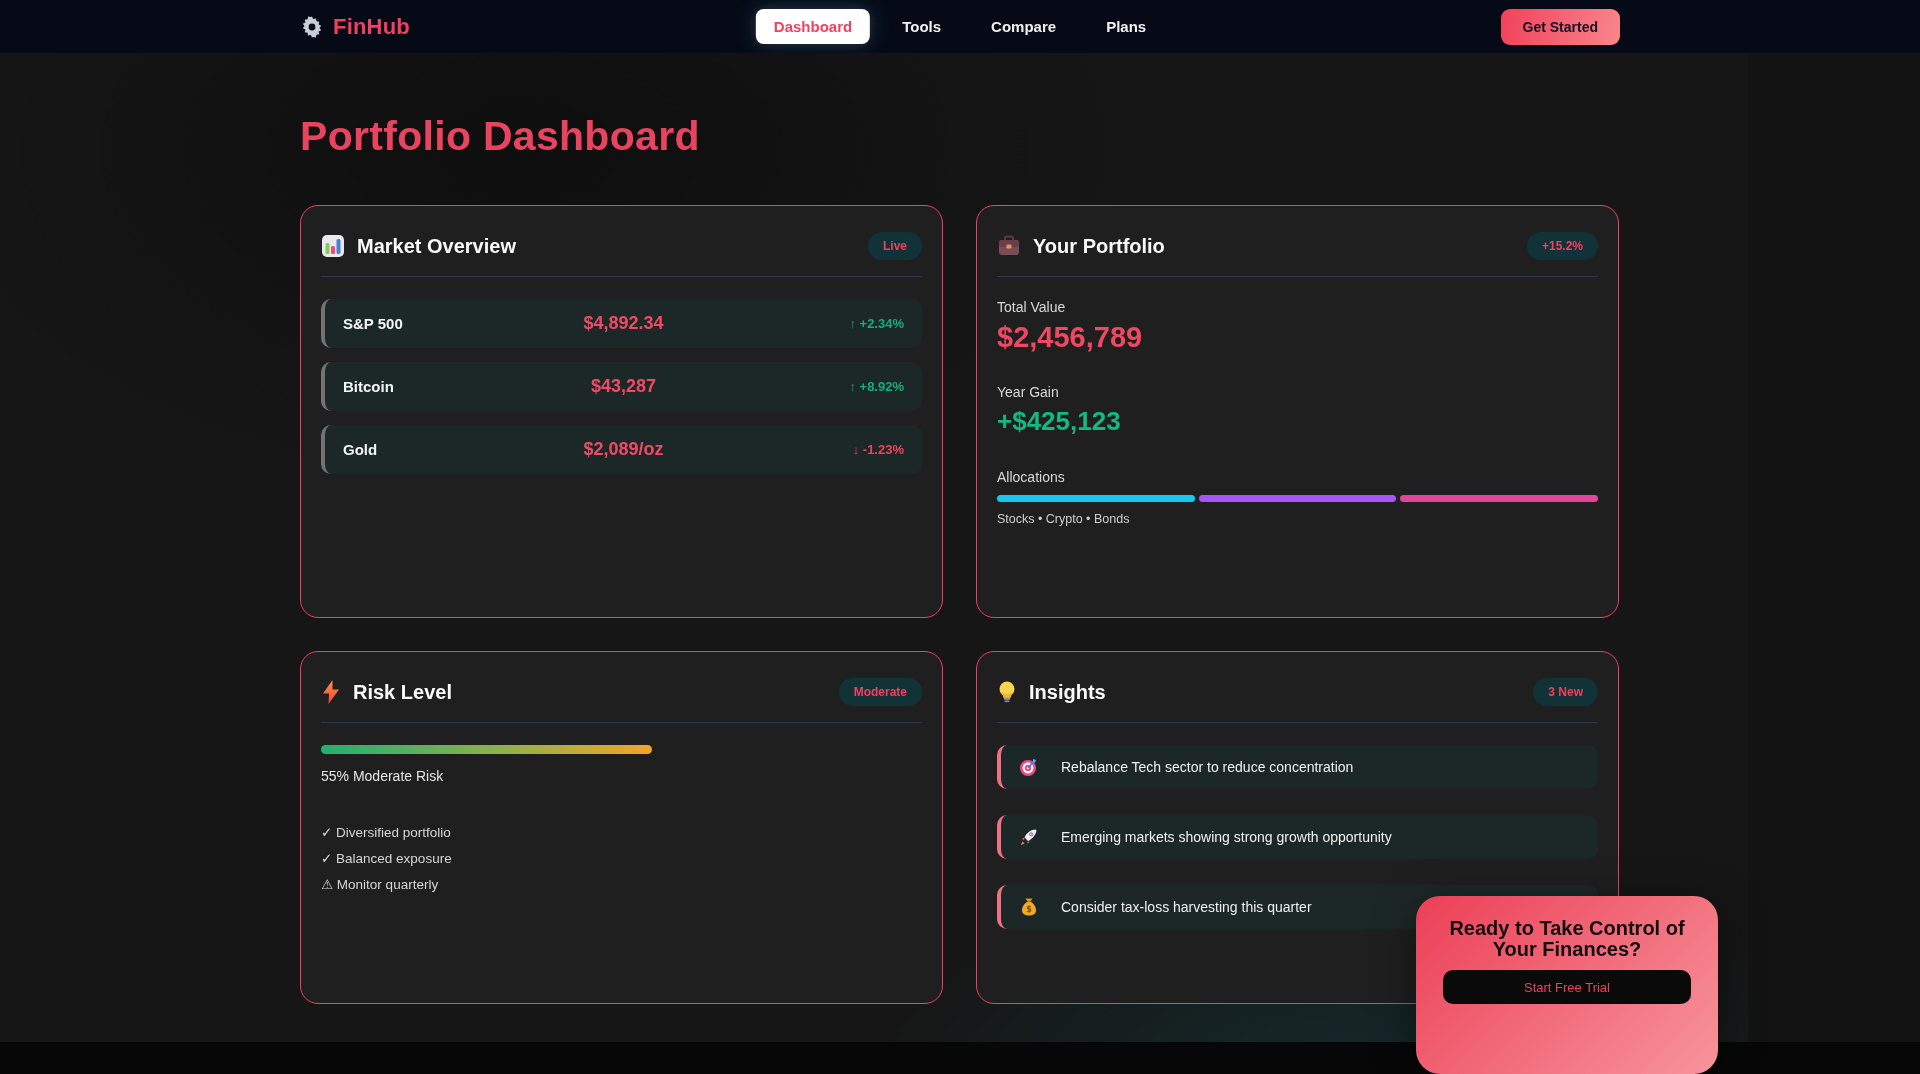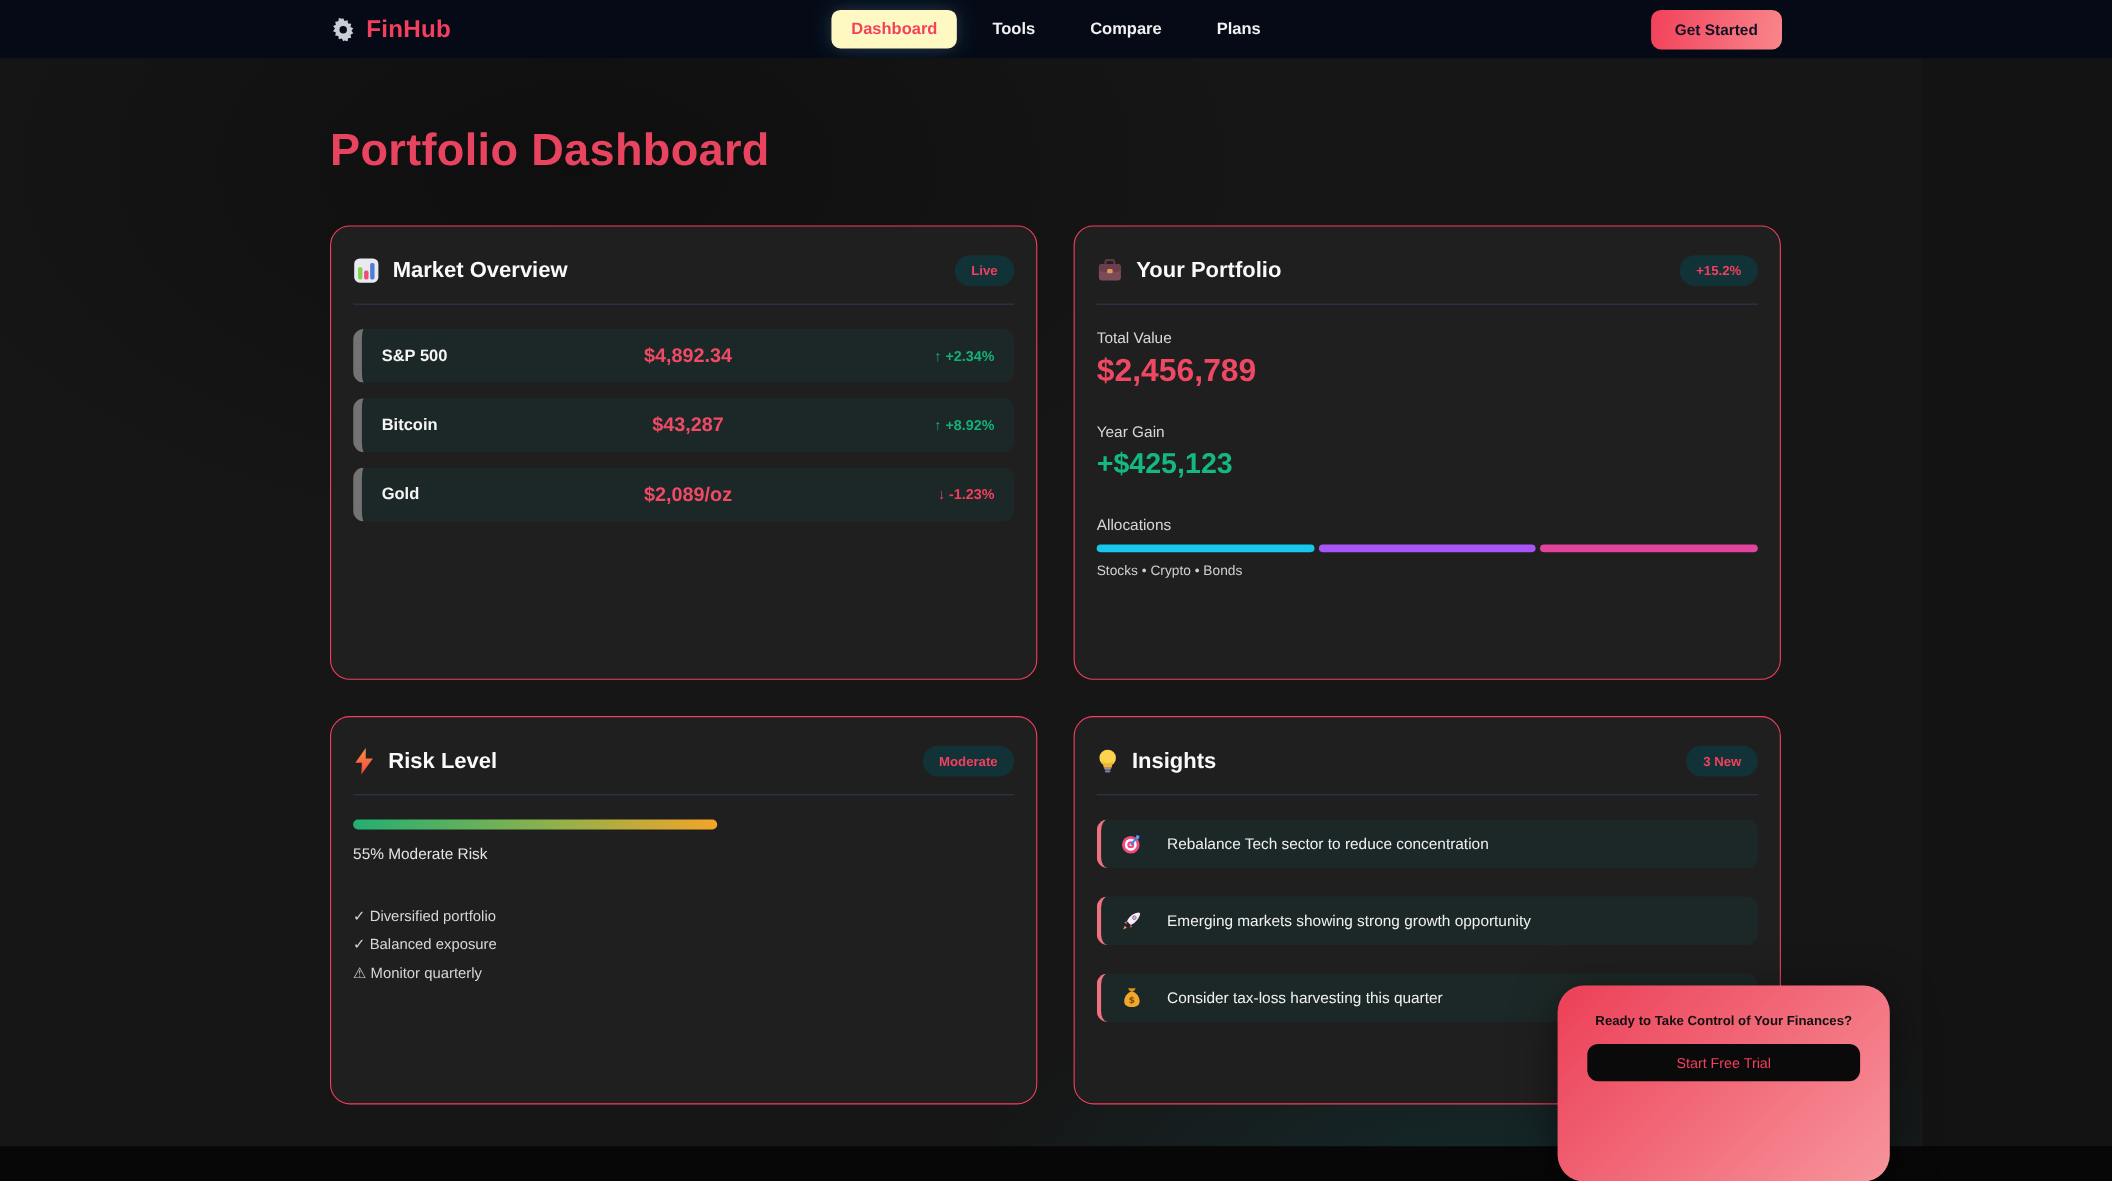--- a/index.html
+++ b/index.html
@@ -24,21 +24,21 @@
   .nav-links {
     position: absolute; left: 50%; transform: translateX(-50%);
     display: flex; align-items: center; gap: 14px;
   }
   .nav-link {
     color: #f1f1f1; font-size: 15px; font-weight: 700;
     padding: 9px 18px; border-radius: 8px; text-decoration: none; cursor: pointer;
   }
   .nav-link.active {
     color: #f43f5e;
-    background: #fef9c3;
+    background: #ffffff;
     box-shadow: 0 0 22px rgba(45, 190, 205, 0.25), 0 0 10px rgba(244, 63, 94, 0.15);
   }
   .btn-get-started {
     margin-left: auto;
     background: linear-gradient(100deg, #f2415a 0%, #f9868b 100%);
     color: #131327; font-size: 14px; font-weight: 700;
     border: none; border-radius: 9px;
     padding: 10px 22px; cursor: pointer;
   }
 
@@ -82,21 +82,21 @@
     background: #113338;
     color: #f43f5e;
     font-size: 12px; font-weight: 700;
     border-radius: 999px;
     padding: 7px 15px;
   }
 
   
   .data-row {
     background: #1c2827;
-    border-left: 8px solid #737373;
+    border-left: 4px solid #737373;
     border-radius: 10px;
     padding: 14px 18px;
     margin-bottom: 14px;
     display: grid;
     grid-template-columns: 1fr 1fr 1fr;
     align-items: center;
   }
   .asset-name { color: #f5f5f5; font-size: 15px; font-weight: 700; }
   .asset-price { color: #f04a66; font-size: 18px; font-weight: 800; text-align: center; }
   .asset-change { font-size: 13px; font-weight: 700; text-align: right; }
@@ -137,21 +137,21 @@
     position: absolute;
     right: 30px; bottom: -32px;
     width: 302px; height: 178px;
     background: linear-gradient(135deg, #ec3f57 0%, #f7959c 100%);
     border-radius: 24px;
     padding: 22px 20px 18px 20px;
     text-align: center;
     box-shadow: 0 8px 40px rgba(0,0,0,0.5);
     z-index: 10;
   }
-  .cta-title { color: #101010; font-size: 12px; font-weight: 800; line-height: 21px; margin-bottom: 10px; }
+  .cta-title { color: #101010; font-size: 20px; font-weight: 800; line-height: 21px; margin-bottom: 10px; }
   .cta-sub { color: #3a1c1f; font-size: 12px; line-height: 17px; margin-bottom: 16px; padding: 0 8px; }
   .cta-btn {
     width: 248px; height: 34px;
     background: #0a0a0a;
     color: #f43f5e; font-size: 13px; font-weight: 400;
     border: none; border-radius: 10px; cursor: pointer;
   }
 
   
   .footer-band { width: 1920px; height: 32px; background: #070707; }

